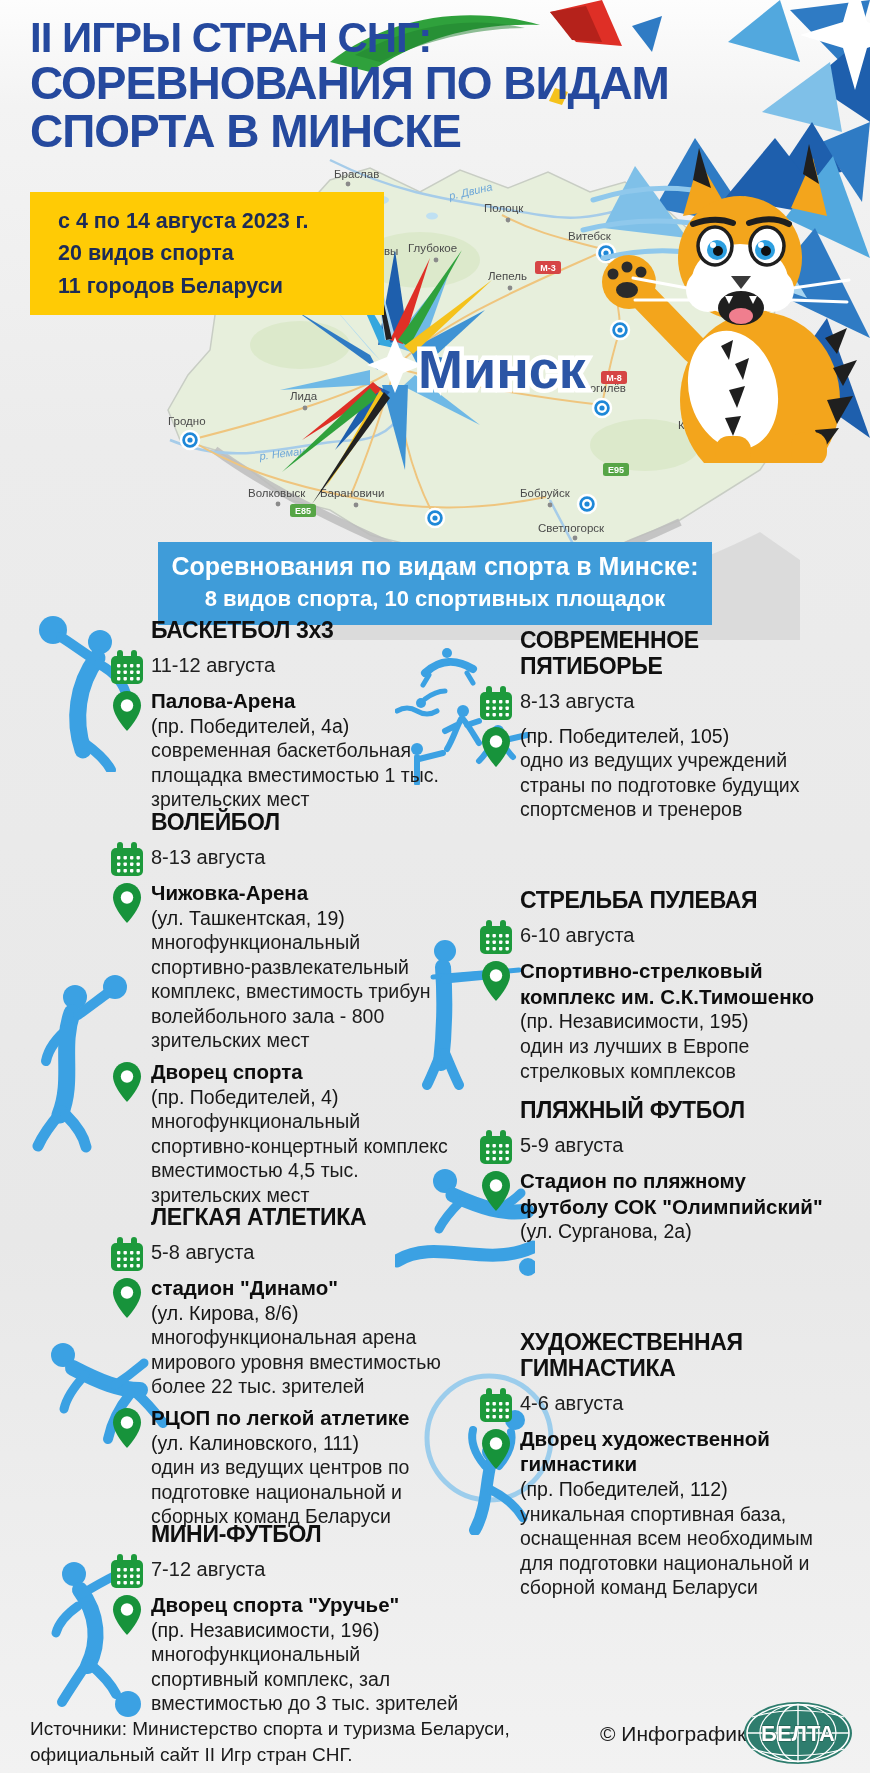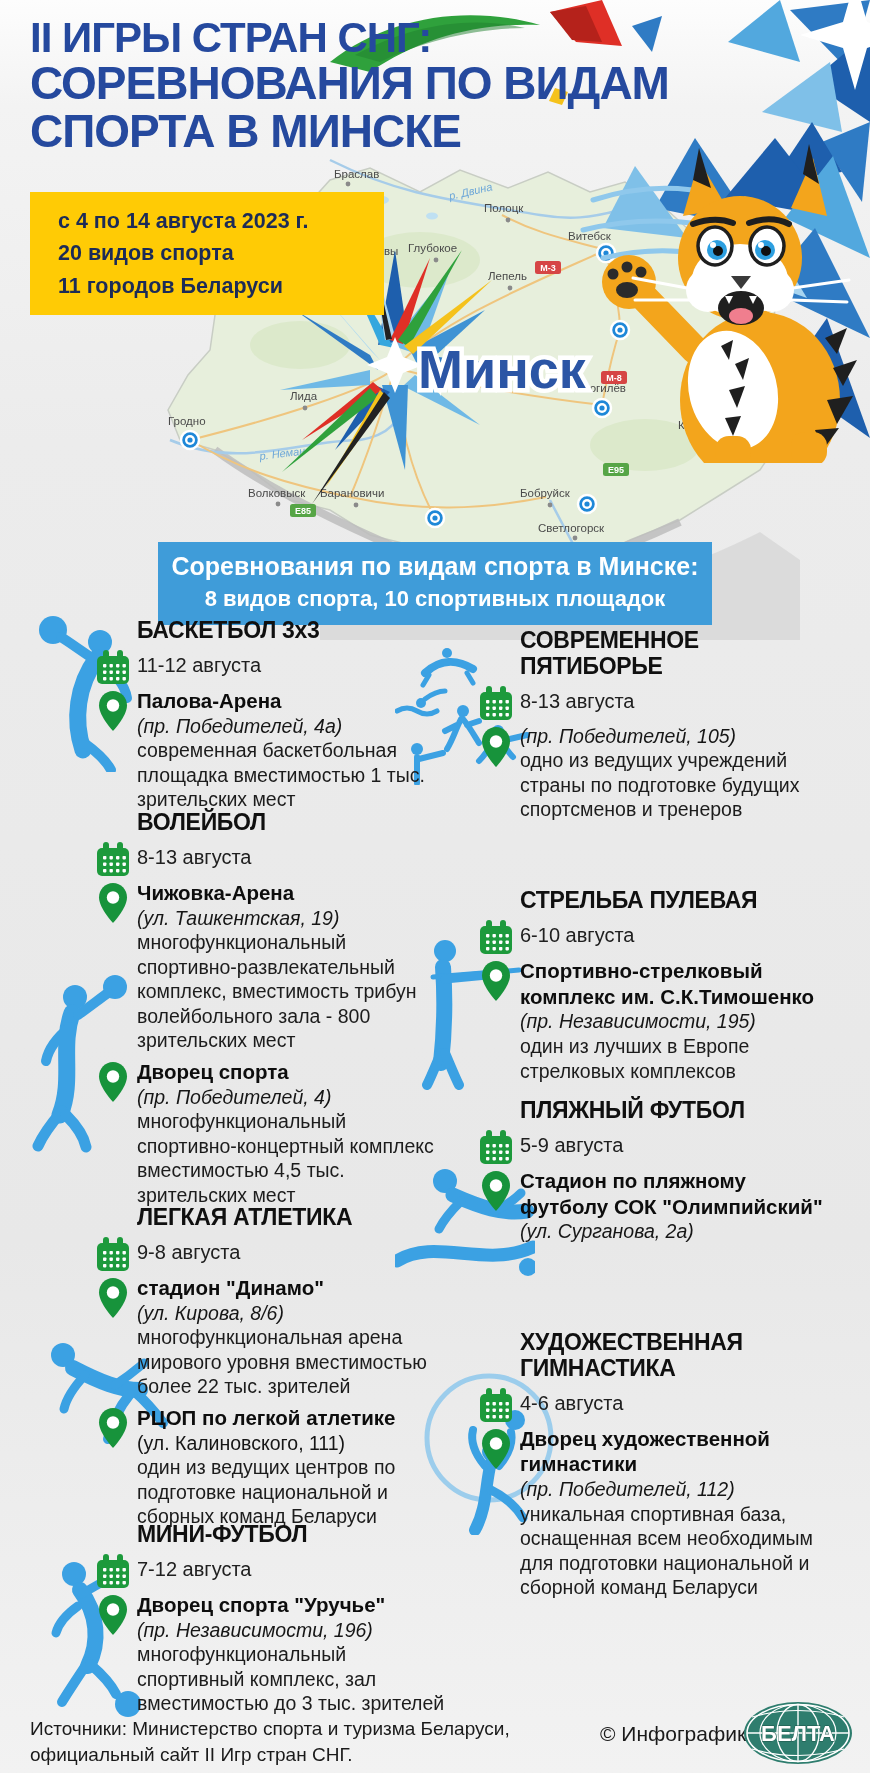--- a/index.html
+++ b/index.html
@@ -18,30 +18,30 @@
     font-size:21.5px;font-weight:bold;line-height:1.5;padding:13px 26px 13px 28px;z-index:6;}
 
   
   .banner{position:absolute;left:158px;top:534px;width:554px;background:#3F9CD9;color:#fff;
     text-align:center;padding:10px 0 13px;z-index:7;margin-top:8px;}
   .banner .b1{font-size:25px;font-weight:bold;}
   .banner .b2{font-size:22px;font-weight:bold;margin-top:5px;}
 
   
   .sport{position:absolute;z-index:8;}
-  .sport.leftcol{left:95px;width:352px;}
+  .sport.leftcol{left:109px;width:352px;}
   .sport.rightcol{left:478px;width:355px;}
   .sport h3{margin:0 0 4px 42px;font-size:23px;color:#101010;letter-spacing:-0.3px;line-height:1.12;}
   .drow{position:relative;padding-left:42px;margin:0 0 6px;min-height:34px;}
   .drow .date{font-size:20px;color:#202020;line-height:34px;}
   .ic{position:absolute;left:0;top:0;}
   .ic.pinic{left:3px;top:2px;}
   .vrow{position:relative;padding-left:42px;margin-bottom:6px;}
   .vname{font-size:20.5px;font-weight:bold;color:#0d0d0d;line-height:1.26;}
-  .vaddr{font-size:19.5px;font-style:italic;color:#161616;line-height:1.26;}
+  .vaddr{font-size:19.5px;color:#161616;line-height:1.26;}
   .vdesc{font-size:19.5px;color:#1c1c1c;line-height:1.26;}
 
   
   .sources{position:absolute;left:30px;top:1716px;font-size:19px;color:#1a1a1a;line-height:1.35;z-index:9;}
   .copyright{position:absolute;left:600px;top:1722px;font-size:21px;color:#1a1a1a;z-index:9;}
   .belta{position:absolute;left:742px;top:1700px;z-index:9;}
 </style>
 </head>
 <body>
 
@@ -499,21 +499,21 @@
               <rect x="14.5" y="22.5" width="3.4" height="3.4" rx="0.8"></rect>
               <rect x="21" y="22.5" width="3.4" height="3.4" rx="0.8"></rect>
               <rect x="27.5" y="22.5" width="3.4" height="3.4" rx="0.8"></rect>
               <rect x="8" y="29" width="3.4" height="3.4" rx="0.8"></rect>
               <rect x="14.5" y="29" width="3.4" height="3.4" rx="0.8"></rect>
               <rect x="21" y="29" width="3.4" height="3.4" rx="0.8"></rect>
               <rect x="27.5" y="29" width="3.4" height="3.4" rx="0.8"></rect>
             </g>
           </svg>
       </span>
-      <span class="date">9-8 августа</span>
+      <span class="date">5-8 августа</span>
     </div>
     <div class="vrow">
       <span class="ic pinic">
         <svg width="30" height="42" viewBox="0 0 30 42">
             <path d="M15 1 C7 1 1 7.5 1 15.5 C1 26 15 41 15 41 C15 41 29 26 29 15.5 C29 7.5 23 1 15 1 Z" fill="#17933B"></path>
             <circle cx="15" cy="15.5" r="6.2" fill="#fff"></circle>
           </svg>
       </span>
       <div>
         <div class="vname">стадион "Динамо"</div>

